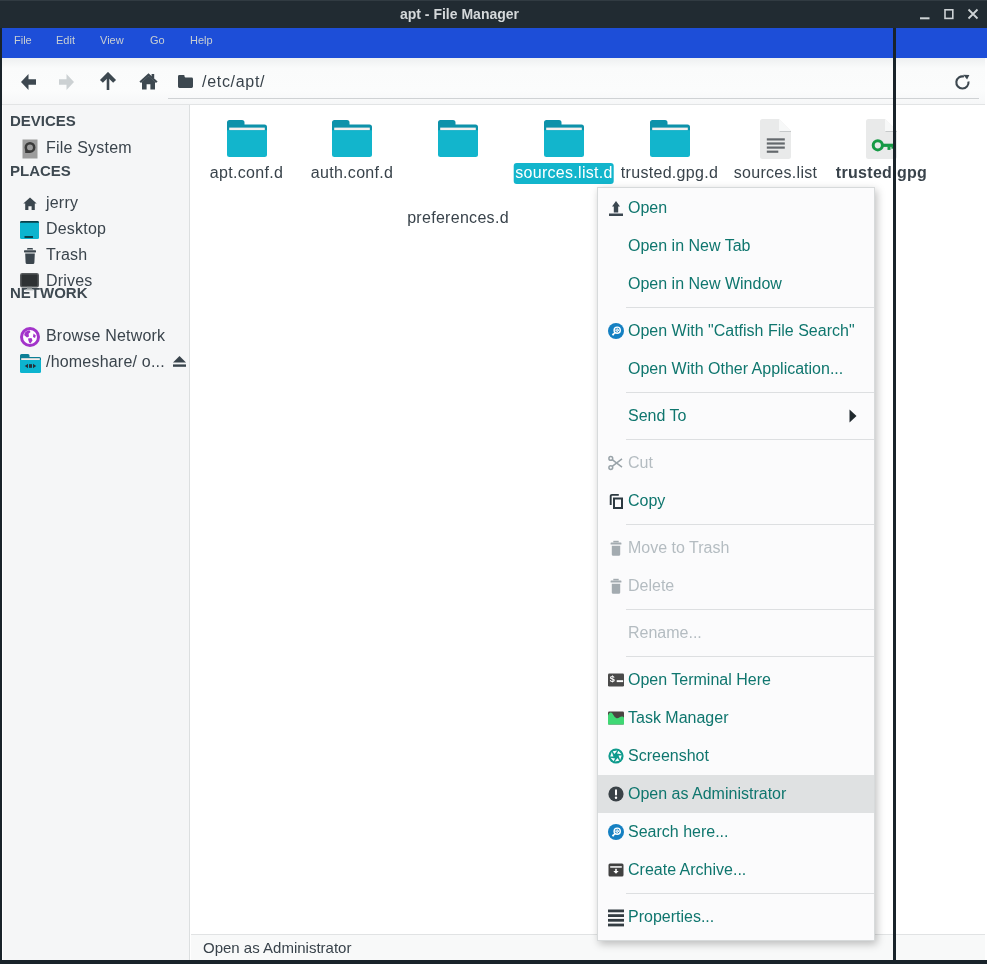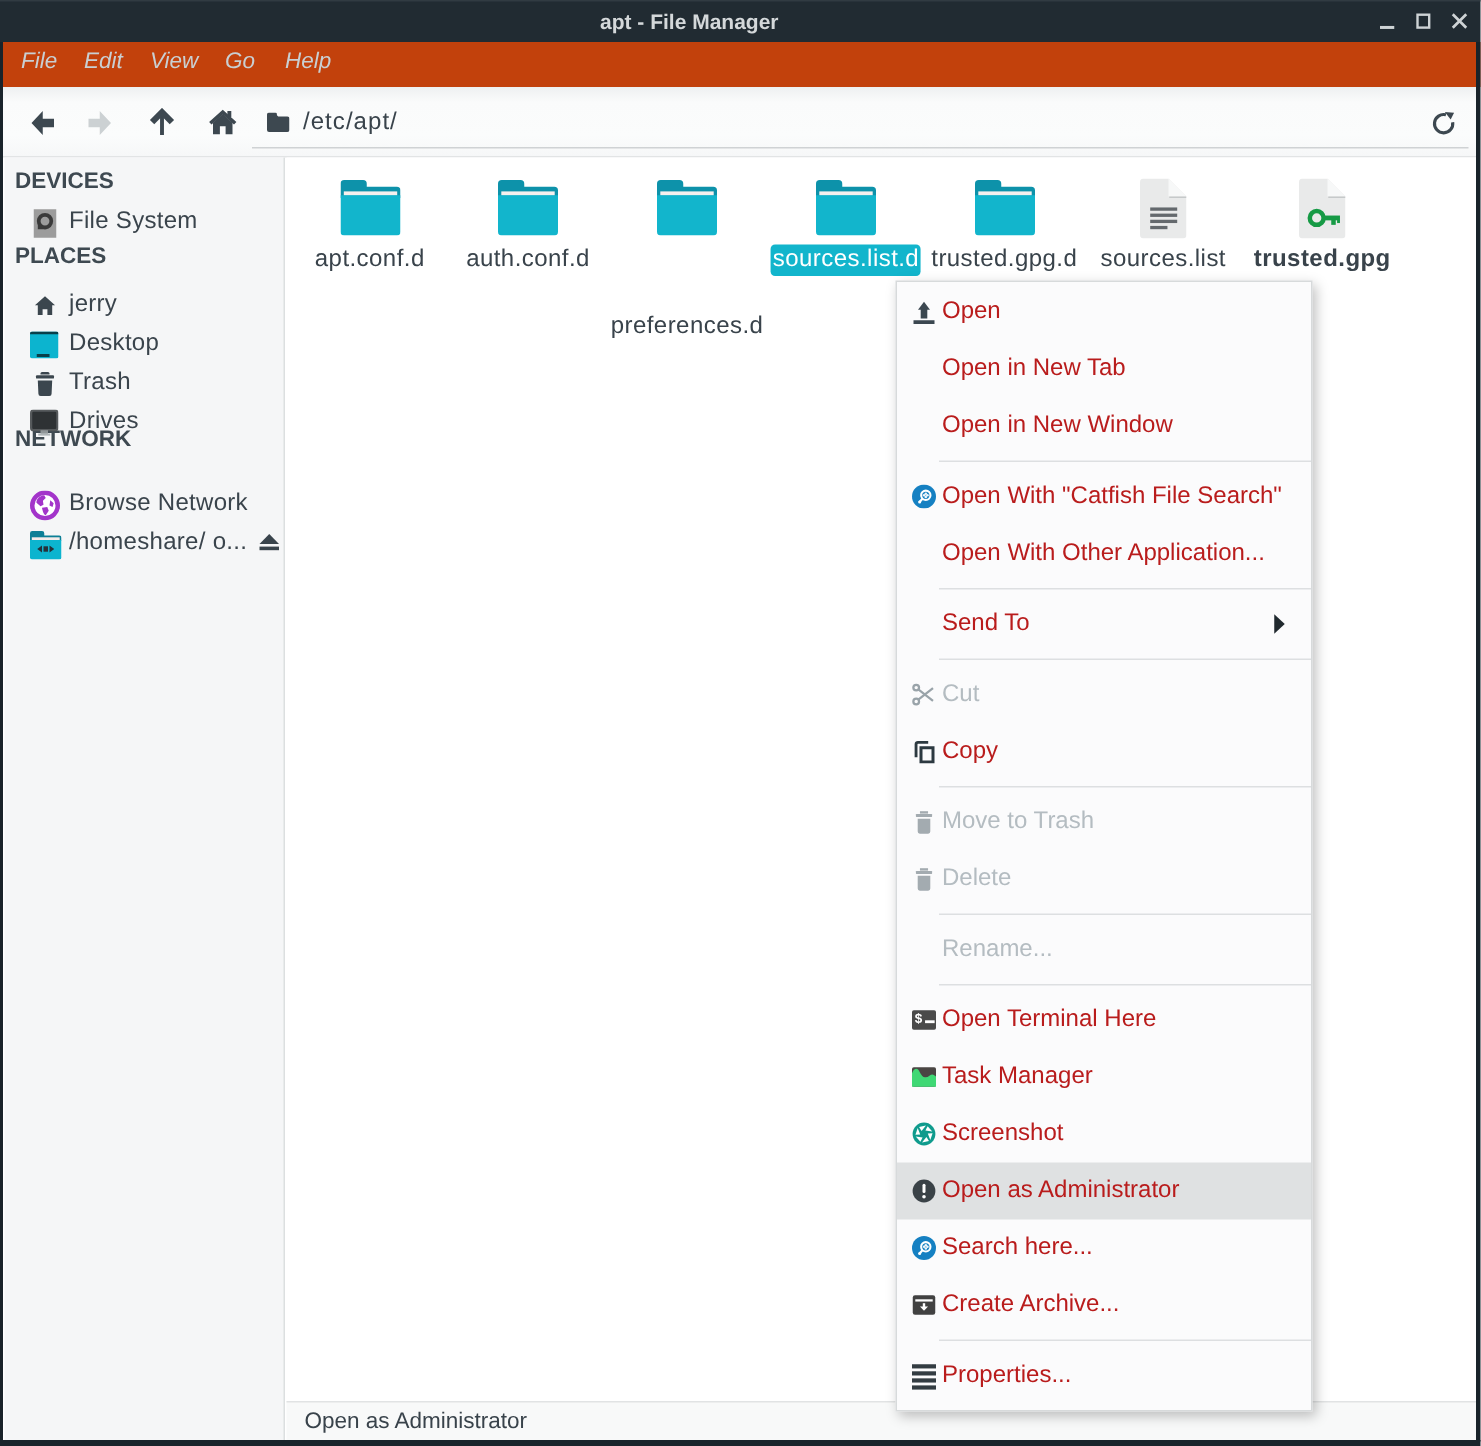--- a/index.html
+++ b/index.html
@@ -1,24 +1,24 @@
 <!DOCTYPE html>
 <html><head>
 <meta charset="utf-8">
 <style>
 html,body{margin:0;padding:0;width:987px;height:964px;overflow:hidden;
  font-family:"Liberation Sans",sans-serif;}
 *{box-sizing:border-box;}
-#win{position:absolute;left:0;top:0;width:987px;height:964px;background:#ffffff;}
+#win{position:absolute;left:0;top:0;width:896px;height:964px;background:#ffffff;}
 .abs{position:absolute;}
 
 #titlebar{position:absolute;left:0;top:0;width:987px;height:28px;background:#212b32;border-top:1px solid #313b42;}
 #title{position:absolute;left:0;top:0;width:919px;text-align:center;line-height:26px;font-size:14px;font-weight:bold;color:#d4d8da;}
 
-#menubar{position:absolute;left:0;top:28px;width:987px;height:30px;background:#c2410c;color:#c9cfd2;font-size:15px;font-style:italic;}
+#menubar{position:absolute;left:0;top:28px;width:987px;height:30px;background:#1d4ed8;color:#c9cfd2;font-size:11px;}
 #menubar span{position:absolute;top:0;line-height:25px;}
 
 #toolbar{position:absolute;left:2px;top:58px;width:983px;height:47px;background:linear-gradient(180deg,#eef0f1 0,#fafbfb 22%,#fbfcfc 70%,#f6f7f8 100%);border-bottom:1px solid #e2e4e5;}
 #pathtext{position:absolute;left:202px;top:65px;font-size:16px;letter-spacing:0.7px;color:#39434b;line-height:34px;}
 #pathline{position:absolute;left:168px;top:98px;width:811px;height:1px;background:#cfd2d4;}
 
 #sidebar{position:absolute;left:3px;top:105px;width:187px;height:856px;background:#f5f6f7;border-right:1px solid #dcdfe0;}
 .shead{position:absolute;left:10px;font-size:15px;font-weight:bold;color:#3e4951;}
 .srow{position:absolute;left:46px;font-size:16px;letter-spacing:0.2px;color:#3a444c;white-space:nowrap;}
 
@@ -28,21 +28,21 @@
 
 #statusbar{position:absolute;left:191px;top:934px;width:794px;height:27px;background:#f8f9f9;border-top:1px solid #e1e3e4;}
 #statusbar span{position:absolute;left:12px;top:0;line-height:26px;font-size:15px;color:#39434b;}
 
 #bl{position:absolute;left:0;top:28px;width:2px;height:933px;background:#19232a;}
 #br{position:absolute;right:0;top:28px;width:3px;height:933px;background:#19232a;}
 #bb{position:absolute;left:0;top:960px;width:987px;height:4px;background:#19232a;}
 
 #menu{position:absolute;left:597px;top:187px;width:278px;background:#fbfbfc;border:1px solid #d7dadb;box-shadow:2px 3px 8px rgba(0,0,0,0.25);padding:1px 0 4px 0;}
 .mi{position:relative;height:38px;}
-.mi .txt{position:absolute;left:30px;top:0;line-height:38px;font-size:16px;color:#b91c1c;white-space:nowrap;}
+.mi .txt{position:absolute;left:30px;top:0;line-height:38px;font-size:16px;color:#0f766e;white-space:nowrap;}
 .mi.dis .txt{color:#b4bcc1;}
 .mi .ic{position:absolute;left:10px;top:11px;width:16px;height:16px;}
 .msep{height:9px;position:relative;}
 .msep div{position:absolute;left:28px;right:0;top:4px;height:1px;background:#dddfe1;}
 .mi.hl{background:#dfe1e2;}
 .subarrow{position:absolute;right:17px;top:12px;}
 </style>
 </head>
 <body>
 <div id="win">

